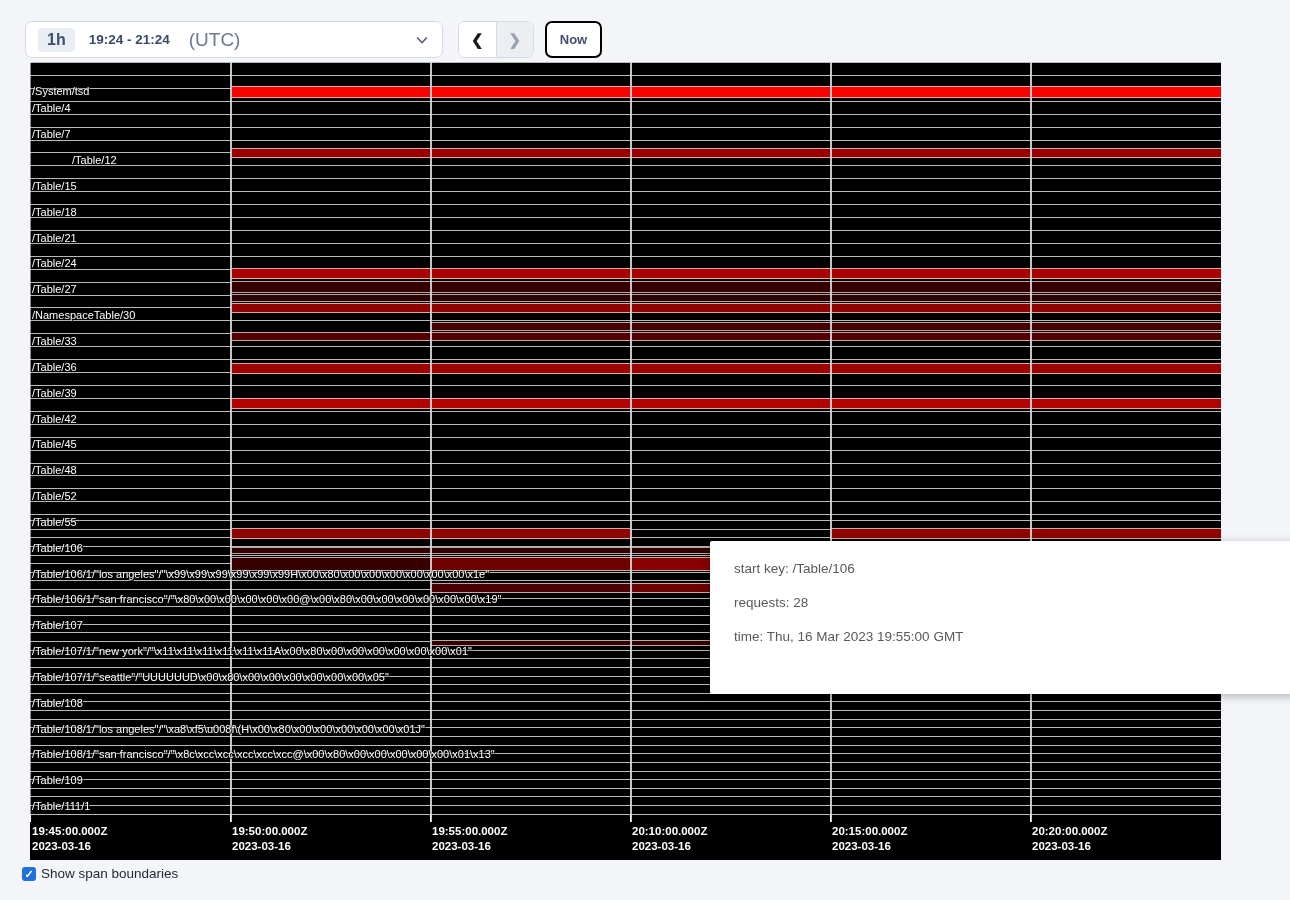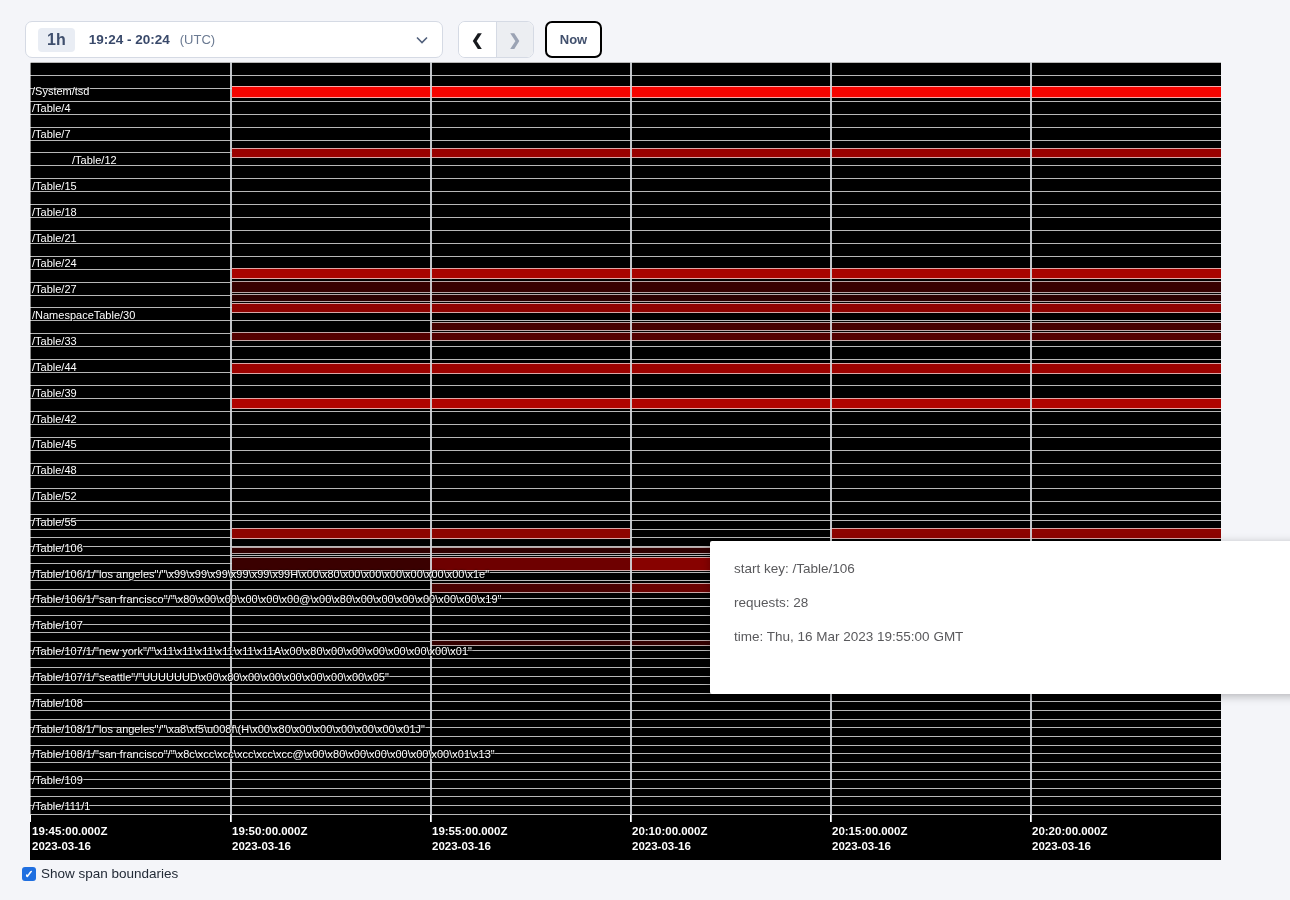--- a/index.html
+++ b/index.html
@@ -5,21 +5,21 @@
   html,body{margin:0;padding:0;}
   body{width:1290px;height:900px;background:#f4f5f9;font-family:"Liberation Sans",sans-serif;position:relative;overflow:hidden;}
   .page{position:absolute;inset:0;}
 
   
   .time-selector{position:absolute;left:25px;top:21px;width:418px;height:37px;background:#fff;
     border:1px solid #d5dae4;border-radius:7px;display:flex;align-items:center;box-sizing:border-box;
     padding:0 14px 0 12px;cursor:pointer;}
   .range-chip{background:#e9edf4;border-radius:4px;padding:3px 9px;font-size:16px;font-weight:bold;color:#3f4f6d;}
   .range-text{margin-left:14px;font-size:13.5px;font-weight:bold;color:#39496a;}
-  .range-suffix{margin-left:10px;font-size:13px;color:#6b7a92;}
+  .range-suffix{margin-left:19px;font-size:19px;color:#6b7a92;}
   .selector-chevron{margin-left:auto;display:flex;align-items:center;}
 
   .nav-group{position:absolute;left:458px;top:21px;width:76px;height:37px;background:#fff;
     border:1px solid #d5dae4;border-radius:7px;display:flex;box-sizing:border-box;overflow:hidden;}
   .nav-btn{flex:1;display:flex;align-items:center;justify-content:center;font-size:15px;font-weight:bold;
     color:#17191d;background:#fff;cursor:pointer;user-select:none;}
   .nav-btn.disabled{background:#eceef2;color:#9ba3b4;border-left:1px solid #d5dae4;cursor:default;}
 
   .now-btn{position:absolute;left:545px;top:21px;width:57px;height:37px;background:#fff;border:2px solid #000000;
     border-radius:7px;box-sizing:border-box;display:flex;align-items:center;justify-content:center;
@@ -52,21 +52,21 @@
     justify-content:center;color:#fff;font-size:11px;font-weight:bold;line-height:14px;cursor:pointer;}
   .cb-label{margin-left:5px;font-size:13.5px;color:#222a36;}
 </style>
 </head>
 <body>
 
 <div class="page">
 
   <div class="time-selector">
     <span class="range-chip">1h</span>
-    <span class="range-text">19:24 - 20:24</span>
+    <span class="range-text">19:24 - 21:24</span>
     <span class="range-suffix">(UTC)</span>
     <span class="selector-chevron">
       <svg width="12" height="8" viewBox="0 0 12 8">
           <polyline points="1,1.5 6,6.5 11,1.5" fill="none" stroke="#51607c" stroke-width="1.6"></polyline>
         </svg>
     </span>
   </div>
 
   <div class="nav-group">
     <div class="nav-btn">
@@ -118,21 +118,21 @@
         <div class="row-label" style="top: 39px;">/Table/4</div>
         <div class="row-label" style="top: 65px;">/Table/7</div>
         <div class="row-label" style="top: 91px; margin-left: 40px;">/Table/12</div>
         <div class="row-label" style="top: 117px;">/Table/15</div>
         <div class="row-label" style="top: 143px;">/Table/18</div>
         <div class="row-label" style="top: 169px;">/Table/21</div>
         <div class="row-label" style="top: 194px;">/Table/24</div>
         <div class="row-label" style="top: 220px;">/Table/27</div>
         <div class="row-label" style="top: 246px;">/NamespaceTable/30</div>
         <div class="row-label" style="top: 272px;">/Table/33</div>
-        <div class="row-label" style="top: 298px;">/Table/44</div>
+        <div class="row-label" style="top: 298px;">/Table/36</div>
         <div class="row-label" style="top: 324px;">/Table/39</div>
         <div class="row-label" style="top: 350px;">/Table/42</div>
         <div class="row-label" style="top: 375px;">/Table/45</div>
         <div class="row-label" style="top: 401px;">/Table/48</div>
         <div class="row-label" style="top: 427px;">/Table/52</div>
         <div class="row-label" style="top: 453px;">/Table/55</div>
         <div class="row-label" style="top: 479px;">/Table/106</div>
         <div class="row-label" style="top: 505px;">/Table/106/1/"los angeles"/"\x99\x99\x99\x99\x99\x99H\x00\x80\x00\x00\x00\x00\x00\x00\x1e"</div>
         <div class="row-label" style="top: 530px;">/Table/106/1/"san francisco"/"\x80\x00\x00\x00\x00\x00@\x00\x80\x00\x00\x00\x00\x00\x00\x19"</div>
         <div class="row-label" style="top: 556px;">/Table/107</div>

